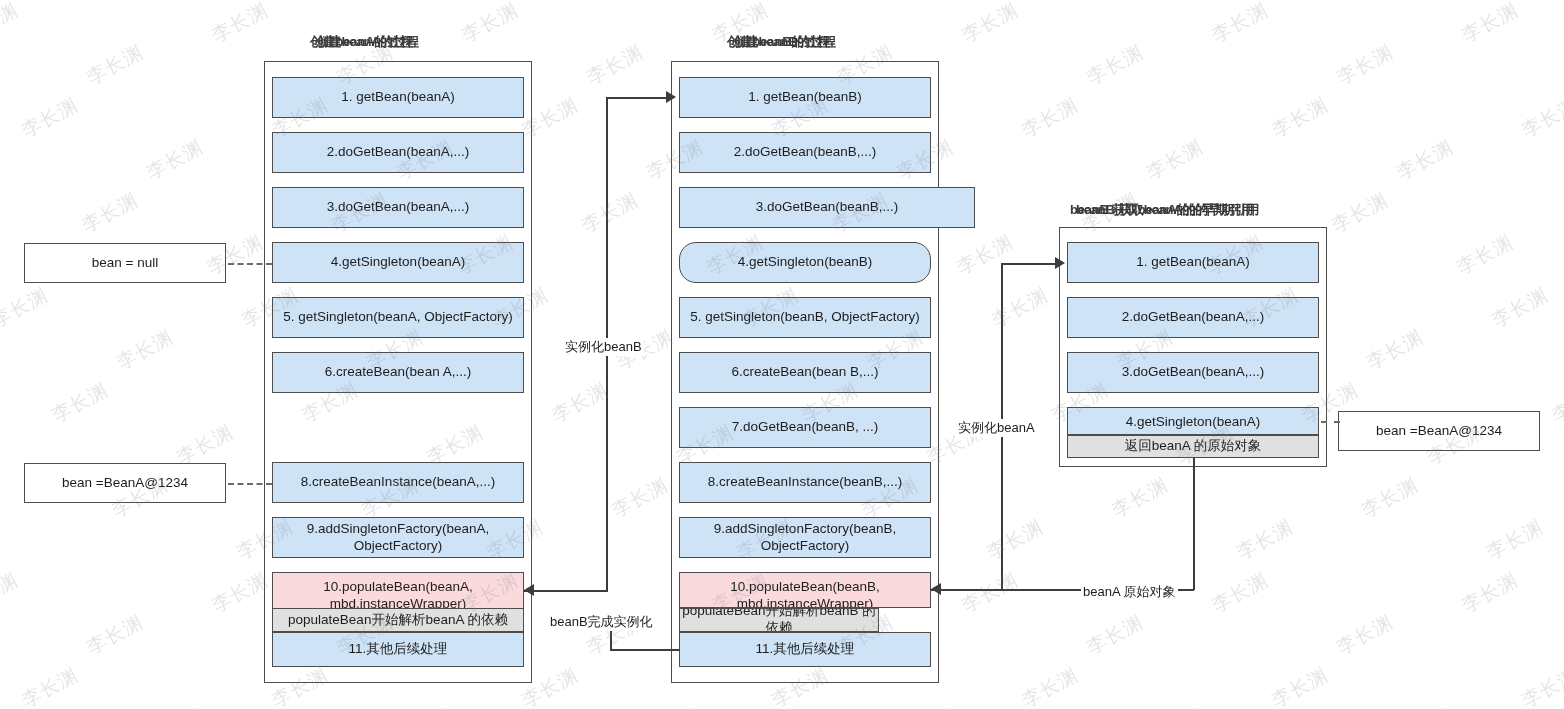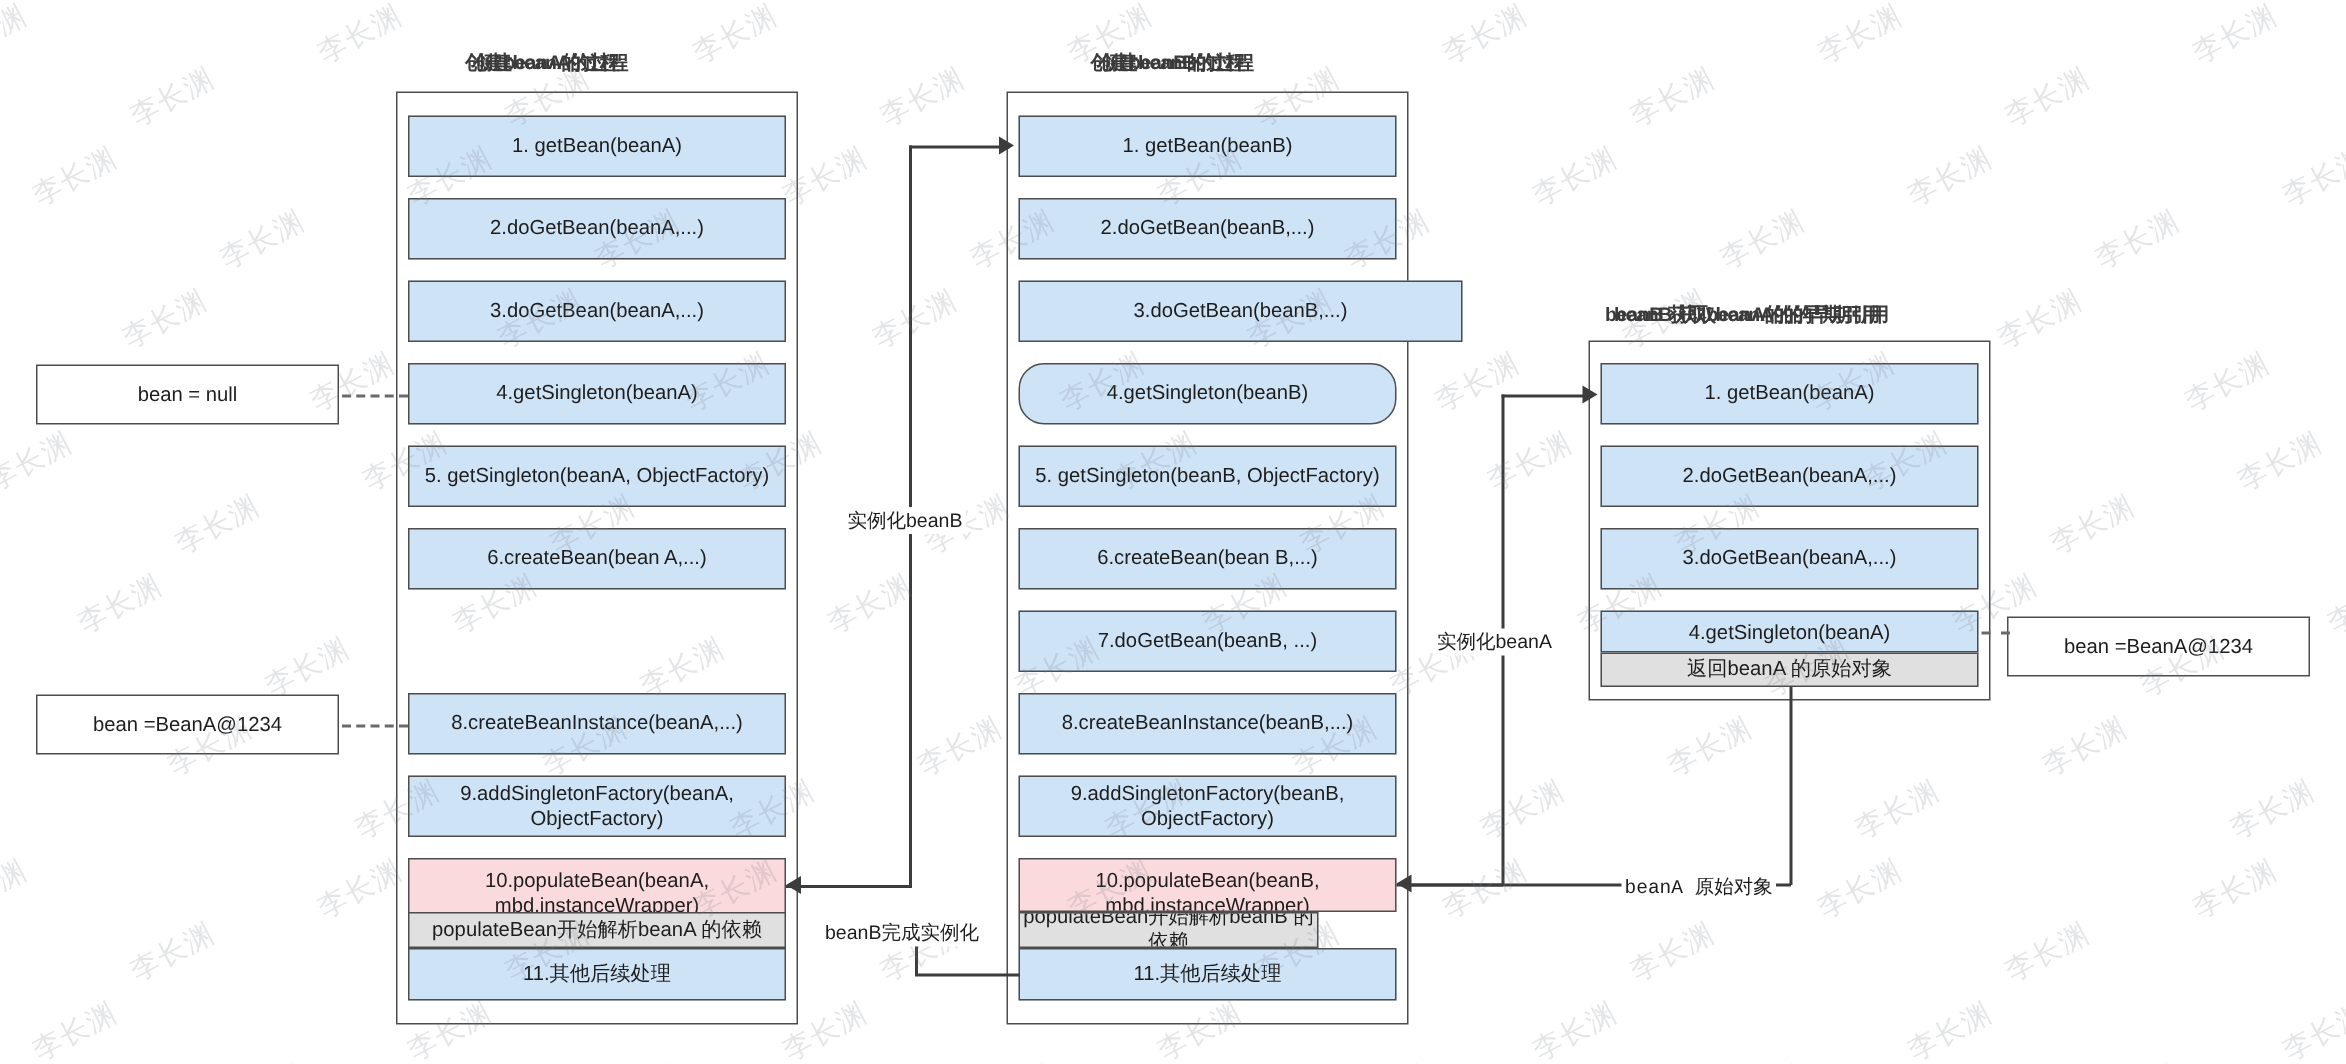--- a/index.html
+++ b/index.html
@@ -274,15 +274,15 @@
 
   <div class="ln lnh" style="left:1001px;top:263px;width:60px;"></div>
   <div class="ln lnv" style="left:1001px;top:263px;height:327px;"></div>
   <div class="ln lnh" style="left:931px;top:589px;width:71px;"></div>
   <div class="arrow arrow-r" style="left:1055px;top:257px;"></div>
   <div class="arrow arrow-l" style="left:931px;top:583px;"></div>
   <div class="edge-label" style="left:956px;top:419px;">实例化beanA</div>
 
   <div class="ln lnv" style="left:1193px;top:458px;height:132px;"></div>
   <div class="ln lnh" style="left:935px;top:589px;width:259px;"></div>
-  <div class="edge-label" style="left:1081px;top:583px;font-family:Liberation Mono, monospace;">beanA 原始对象</div>
+  <div class="edge-label" style="left:1081px;top:583px;">beanA 原始对象</div>
 
 </div>
 
 </body></html>

